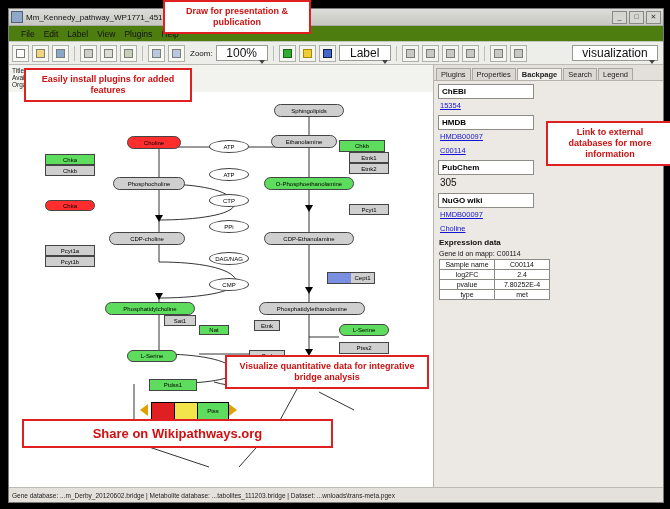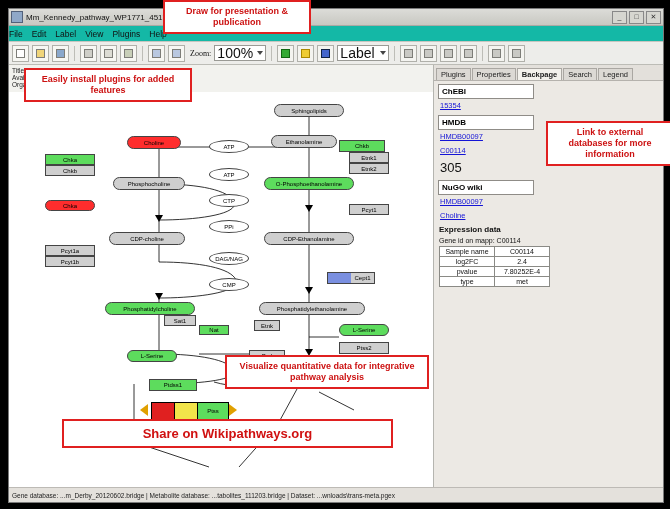--- a/index.html
+++ b/index.html
@@ -21,42 +21,42 @@
   }
   .titlebar .tb-icon{width:10px;height:10px;background:#8fa8c8;border:1px solid #52617a;margin-right:3px;}
   .titlebar .tb-title{flex:1;white-space:nowrap;overflow:hidden;}
   .win-btns{display:flex;gap:2px;}
   .win-btns span{
     width:13px;height:11px;border:1px solid #888;background:#d6d6d0;
     font-size:7px;line-height:10px;text-align:center;color:#333;
   }
   
   .menubar{
-    height:15px;background:#14b8a6;border-bottom:1px solid #c6c6c0;
-    display:flex;align-items:center;padding-left:0;font-size:8.5px;color:#111;
+    height:15px;background:#4d7c0f;border-bottom:1px solid #c6c6c0;
+    display:flex;align-items:center;padding-left:12px;font-size:8.5px;color:#111;
   }
   .menubar span{margin-right:9px;}
   
   .toolbar{
     height:22px;background:#ededea;border-bottom:1px solid #bcbcb6;
     display:flex;align-items:center;padding:0 3px;gap:3px;font-size:8px;
   }
   .tbtn{width:15px;height:15px;border:1px solid #b0b0aa;background:#f4f4f0;
         display:inline-block;position:relative;}
   .tbtn.i1{background:#f7f7f3;}
   .tbtn .g{position:absolute;inset:3px;border:1px solid #7d7d78;}
   .tbtn.green .g{background:#3a3;border-color:#161;}
   .tbtn.blue .g{background:#46c;border-color:#124;}
   .tbtn.yellow .g{background:#ec3;border-color:#a80;}
   .tbtn.gray .g{background:#c9c9c4;}
   .sep{width:1px;height:15px;background:#bdbdb7;margin:0 2px;}
-  .zoomlbl{font-size:8px;color:#111;margin-left:2px;font-family:Liberation Serif, serif;}
+  .zoomlbl{font-size:8px;color:#111;margin-left:2px;}
   .combo{
-    height:14px;border:1px solid #9a9a95;background:#fff;font-size:14px;
-    display:flex;align-items:center;padding:0 2px;color:#111;
+    height:14px;border:1px solid #9a9a95;background:#fff;font-size:12px;
+    display:flex;align-items:center;padding:0 2px;color:#111;flex-direction:column;
   }
   .combo .arrow{margin-left:auto;width:0;height:0;border-left:3px solid transparent;
     border-right:3px solid transparent;border-top:4px solid #444;}
   .spacer{flex:1;}
   
   .body{flex:1;display:flex;min-height:0;}
   .leftpane{
     width:424px;background:#fff;border-right:1px solid #b5b5b0;
     position:relative;overflow:hidden;
   }
@@ -92,41 +92,41 @@
     padding:1px 4px;border:1px solid #aaa7a2;border-bottom:none;background:#dcd9d4;
     margin-right:1px;color:#222;
   }
   .tab.active{background:#f3f1ec;font-weight:bold;}
   .rpanel{flex:1;overflow:hidden;padding:3px 4px;font-size:7.5px;color:#111;background:#ece9e4;}
   .secthead{
     border:1px solid #8f8c87;background:#fff;font-weight:bold;font-size:8px;
     padding:2px 3px;margin-bottom:2px;color:#000;width:88px;
   }
   .link{color:#1414d6;text-decoration:underline;font-size:7.5px;display:block;margin:0 0 5px 2px;}
-  .plaintext{font-size:13px;margin:0 0 5px 2px;color:#111;}
+  .plaintext{font-size:10px;margin:0 0 5px 2px;color:#111;}
   .exprhead{font-weight:bold;font-size:8px;margin:4px 0 3px 1px;}
   .geneid{font-size:7px;margin:0 0 2px 1px;}
   table.expr{border-collapse:collapse;font-size:7px;margin-left:1px;}
   table.expr td{border:1px solid #8a8a85;padding:1px 4px;background:#fff;text-align:center;min-width:46px;}
   
   .statusbar{
     height:14px;background:#e4e1dc;border-top:1px solid #bdbab5;
     font-size:6.5px;color:#222;display:flex;align-items:center;padding:0 3px;
   }
   
   .callout{
     position:absolute;background:#fff;border:2px solid #e02020;
     color:#cc1111;font-weight:bold;text-align:center;
     font-size:9px;line-height:11px;padding:4px 6px;z-index:40;
   }
   #callout-draw{left:163px;top:0px;width:132px;}
   #callout-plugins{left:24px;top:68px;width:152px;}
   #callout-link{left:546px;top:121px;width:112px;}
   #callout-visualize{left:225px;top:355px;width:188px;}
-  #callout-share{left:22px;top:419px;width:295px;font-size:13px;color:#d01010;padding:7px 16px;margin-left:40px;}
+  #callout-share{left:22px;top:419px;width:295px;font-size:13px;color:#d01010;padding:7px 6px;}
   
   .arrowmark{position:absolute;width:0;height:0;z-index:30;}
 </style>
 </head>
 <body>
 
 <div class="app">
 
   <div class="titlebar">
     <span class="tb-icon"></span>
@@ -207,20 +207,24 @@
         <span class="g"></span>
       </span>
     <span class="sep"></span>
     <span class="tbtn gray">
         <span class="g"></span>
       </span>
     <span class="tbtn gray">
         <span class="g"></span>
       </span>
     <span class="spacer"></span>
+    <span class="combo" style="width:80px;margin-right:2px">
+      <span>visualization</span>
+      <span class="arrow"></span>
+    </span>
   </div>
 
   <div class="body">
 
     <div class="leftpane">
       <div class="infobar">
         <div>Title:</div>
         <div>Availa</div>
         <div>Organi</div>
       </div>
@@ -340,20 +344,21 @@
 
       <div class="rpanel">
         <div class="secthead">ChEBI</div>
         <a class="link" href="#">15354</a>
 
         <div class="secthead">HMDB</div>
         <a class="link" href="#">HMDB00097</a>
 
         <a class="link" href="#">C00114</a>
 
+        <div class="secthead">PubChem</div>
         <div class="plaintext">305</div>
 
         <div class="secthead">NuGO wiki</div>
         <a class="link" href="#">HMDB00097</a>
 
         <a class="link" href="#">Choline</a>
 
         <div class="exprhead">Expression data</div>
         <div class="geneid">Gene id on mapp: C00114</div>
         <table class="expr">
@@ -381,14 +386,14 @@
   </div>
 
   <div class="statusbar">
     <span>Gene database: ...m_Derby_20120602.bridge | Metabolite database: ...tabolites_111203.bridge | Dataset: ...wnloads\trans-meta.pgex</span>
   </div>
 </div>
 
 <div class="callout" id="callout-draw">Draw for presentation &amp; publication</div>
 <div class="callout" id="callout-plugins">Easily install plugins for added features</div>
 <div class="callout" id="callout-link">Link  to external databases  for more information</div>
-<div class="callout" id="callout-visualize">Visualize quantitative data  for integrative pathway analysis</div>
+<div class="callout" id="callout-visualize">Visualize quantitative data  for integrative bridge analysis</div>
 <div class="callout" id="callout-share">Share on Wikipathways.org</div>
 
 </body></html>

